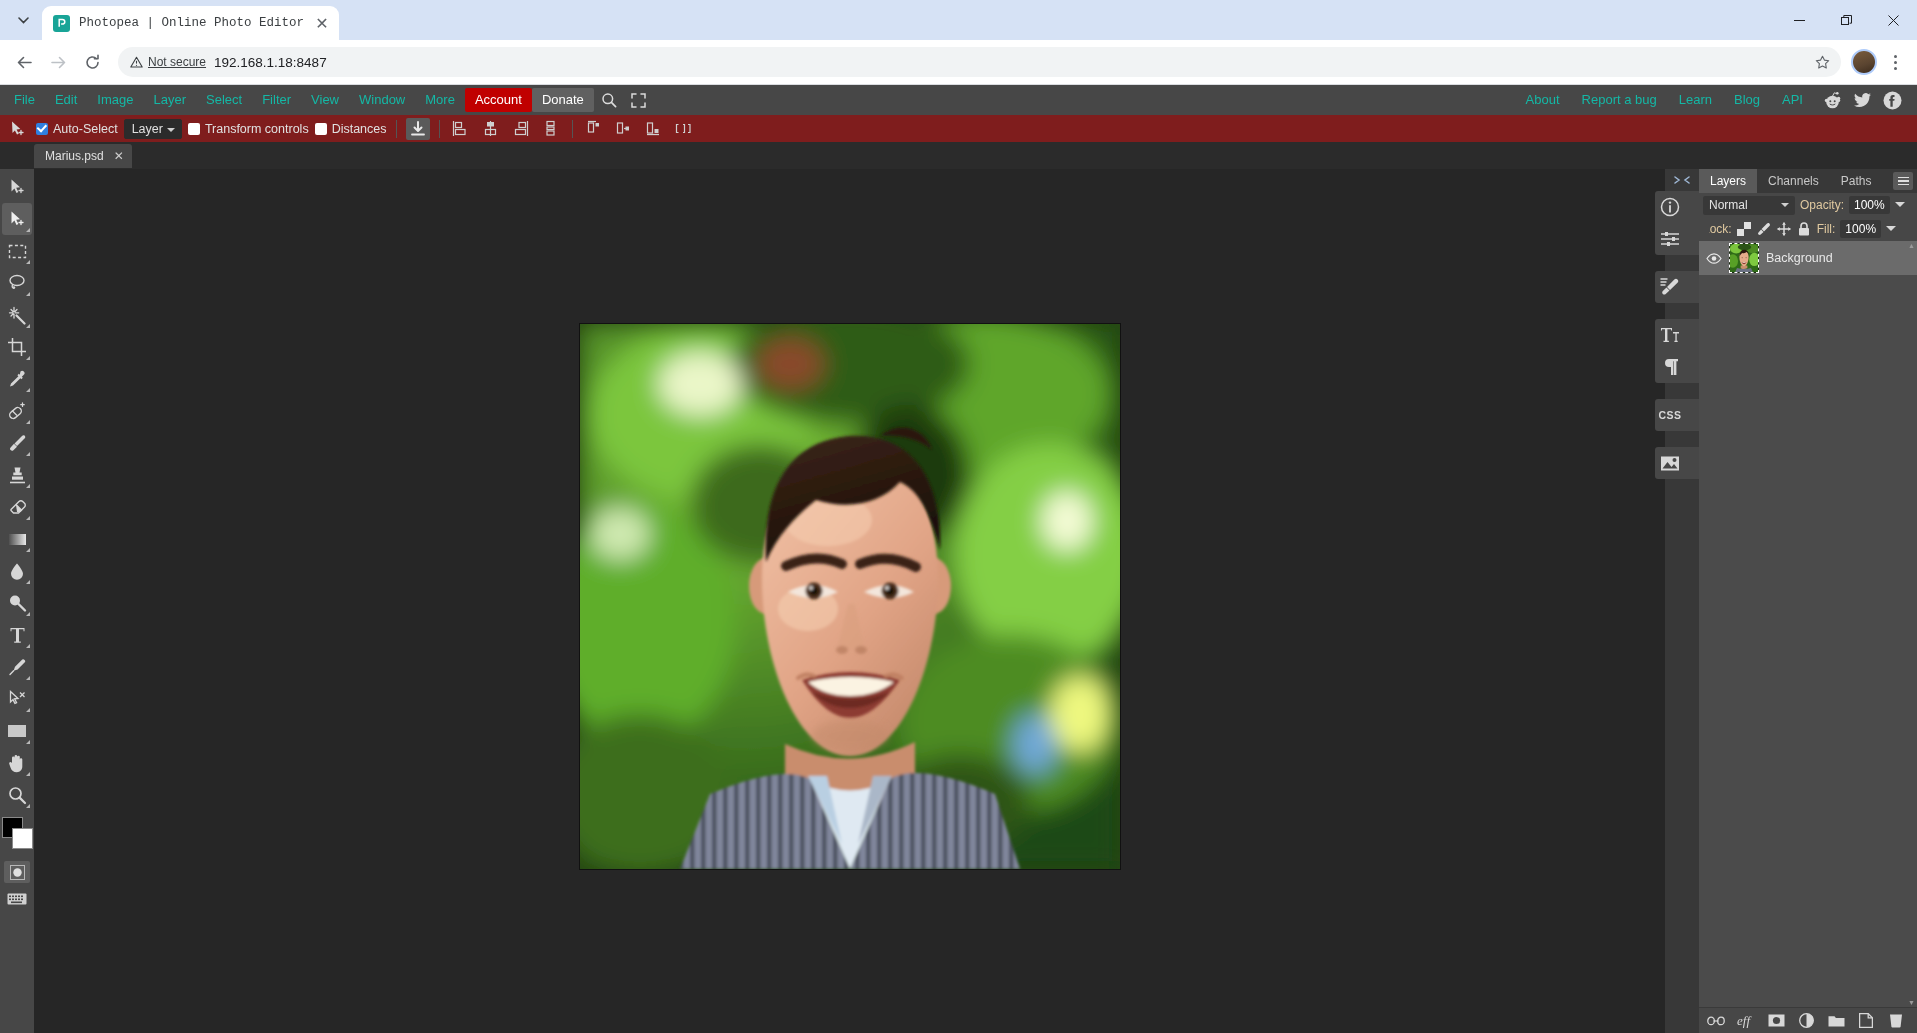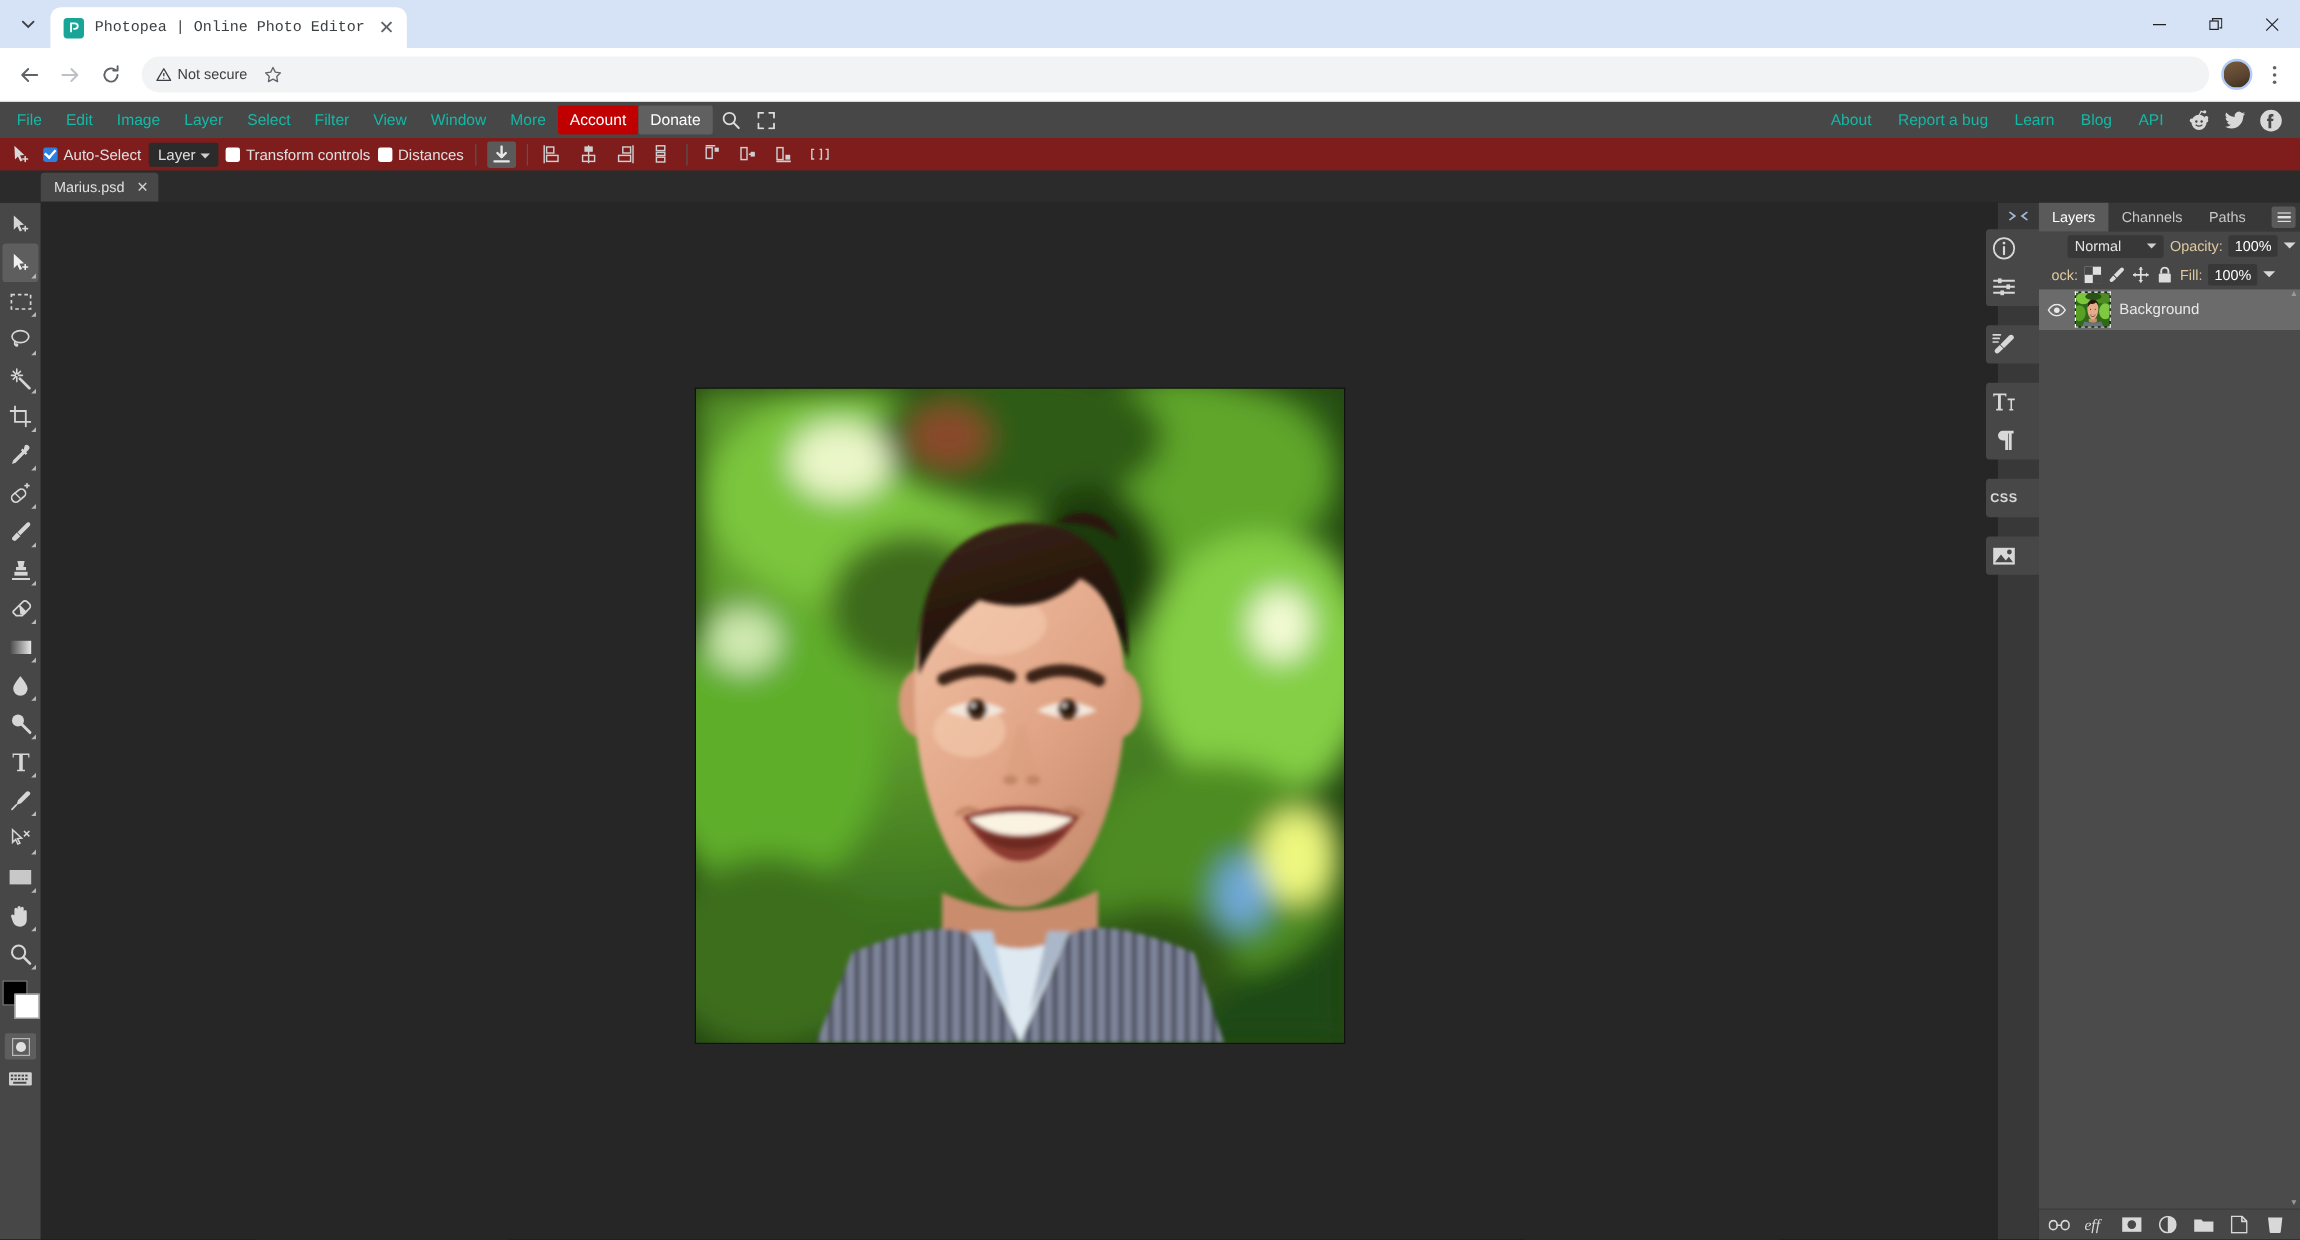--- a/index.html
+++ b/index.html
@@ -54,21 +54,21 @@
     justify-content: center; border-radius: 50%; color: #5f6368;
   }
   .nav-btn.disabled { color: #bdc1c6; }
   .omnibox {
     flex: 1; height: 30px; background: #f1f3f4; border-radius: 16px;
     display: flex; align-items: center; padding: 0 6px 0 12px;
     margin: 0 8px; gap: 8px;
   }
   .not-secure {
     display: flex; align-items: center; gap: 5px;
-    font-size: 12px; color: #3c4043; flex: none;
+    font-size: 12px; color: #3c4043; flex: none; text-decoration: underline;
   }
   .omnibox-url { font-size: 13.5px; color: #202124; flex: 1; }
   .omnibox-star { width: 26px; height: 26px; display:flex; align-items:center; justify-content:center; color: #5f6368; }
   .tb-right { display: flex; align-items: center; gap: 4px; }
   .avatar-btn {
     width: 26px; height: 26px; border-radius: 50%;
     background: linear-gradient(160deg,#7a5c3e 0%, #5a4430 60%, #3a2a1c 100%);
     border: 2px solid #aecbfa;
   }
   .dots-btn {
@@ -219,21 +219,21 @@
   .history-scroll {
     position: absolute; right: 2px; top: 24px; bottom: 0; width: 9px;
     display: flex; flex-direction: column; justify-content: space-between;
     align-items: center; color: #9a9a9a; font-size: 7px;
   }
   .history-wrap { position: relative; height: 140px; }
 
   .layers-section { flex: 1; display: flex; flex-direction: column; min-height: 0; }
   .blend-row {
     height: 24px; display: flex; align-items: center; gap: 5px;
-    padding: 0 4px; flex: none; margin-left: 20px;
+    padding: 0 4px; flex: none;
   }
   .blend-select {
     width: 92px; height: 19px; background: #383838; color: #e4e4e4;
     font-size: 12px; border-radius: 2px; display: flex; align-items: center;
     padding-left: 6px; position: relative;
   }
   .blend-select::after {
     content:''; position: absolute; right: 6px; top: 7px;
     border: 4px solid transparent; border-top-color: #cfcfcf;
   }
@@ -331,20 +331,21 @@
   </div>
   <div class="omnibox">
     <span class="not-secure">
       <svg width="13" height="13" viewBox="0 0 13 13">
           <path d="M6.5 1.3L12.2 11H0.8z" stroke="#3c4043" stroke-width="1.1" fill="none" stroke-linejoin="round"></path>
           <path d="M6.5 4.8v2.8" stroke="#3c4043" stroke-width="1.1"></path>
           <circle cx="6.5" cy="9.3" r="0.6" fill="#3c4043"></circle>
         </svg>
       <span>Not secure</span>
     </span>
+    <span class="omnibox-url">192.168.1.18:8487</span>
     <span class="omnibox-star">
       <svg width="15" height="15" viewBox="0 0 15 15">
           <path d="M7.5 1.2l1.9 3.9 4.3.6-3.1 3 .7 4.3-3.8-2-3.8 2 .7-4.3-3.1-3 4.3-.6z" stroke="#5f6368" stroke-width="1.1" fill="none" stroke-linejoin="round"></path>
         </svg>
     </span>
   </div>
   <div class="tb-right">
     <div class="avatar-btn"></div>
     <div class="dots-btn">
         <i></i>

